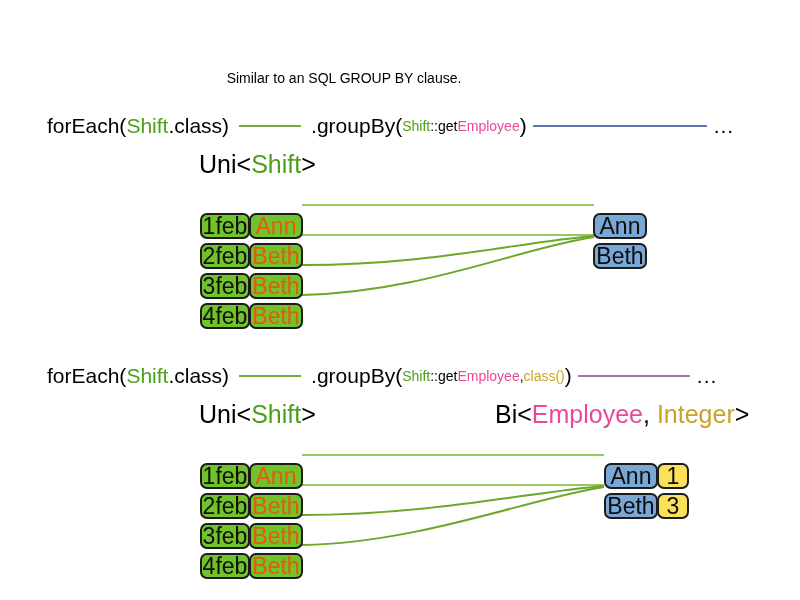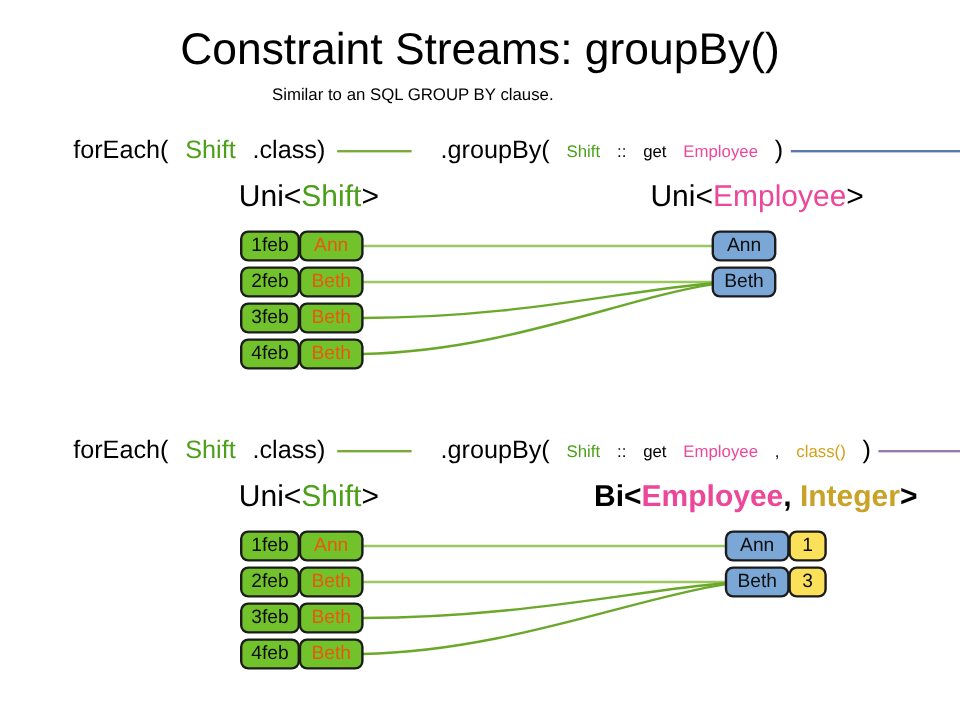--- a/index.html
+++ b/index.html
@@ -49,21 +49,21 @@
   
   .codeline {
     position: absolute;
     height: 28px;
     display: flex;
     align-items: center;
     white-space: nowrap;
     font-size: 21px;
     line-height: 28px;
   }
-  .codeline .seg { display: inline-block; margin-left: 14px; }
+  .codeline .seg { display: inline-block; }
   .tok-plain  { color: #000000; }
   .tok-shift  { color: #4ca019; }
   .tok-employee { color: #ec4899; }
   .tok-count  { color: #d3a21a; }
   .tok-integer { color: #c9a227; }
 
   .ref { font-size: 14px; }
 
   .dots {
     color: #000000;
@@ -93,24 +93,25 @@
 
   
   .box {
     position: absolute;
     box-sizing: border-box;
     border: 2px solid #7f1d1d;
     border-radius: 7px;
     display: flex;
     align-items: center;
     justify-content: center;
-    font-size: 16px;
+    font-size: 23px;
     line-height: 20px;
     white-space: nowrap;
     z-index: 4;
+    margin-top: 21px;
   }
   .box-green {
     background: #72c22b;
     border-color: #1c1c1c;
   }
   .box-blue {
     background: #7ba7d7;
     border-color: #1c1c1c;
   }
   .box-yellow {
@@ -128,21 +129,20 @@
     height: 600px;
     z-index: 1;
     pointer-events: none;
   }
 </style>
 </head>
 <body>
 
 <div id="slide">
 
-  <div class="title">Constraint Streams: groupBy()</div>
   <div class="subtitle">Similar to an SQL GROUP BY clause.</div>
 
   <svg id="wires" viewBox="0 0 800 600">
 
     <g fill="none" stroke-width="2">
       <path d="M302,205 L594,205" stroke="#9ac85f"></path>
       <path d="M302,235 L594,235" stroke="#9ac85f"></path>
       <path d="M302,265 C430,265 520,242 594,236" stroke="#6aa82a"></path>
       <path d="M302,295 C420,293 520,248 594,237" stroke="#6aa82a"></path>
     </g>
@@ -167,23 +167,20 @@
       <span class="seg ref tok-employee">Employee</span>
       <span class="seg tok-plain">)</span>
     <span class="rule rule-blue" style="width:174px; margin:0 7px 0 6px;"></span>
     <span class="seg dots">...</span>
   </div>
 
   <div class="typelabel" style="left:199px; top:152px;">
     <span class="tok-plain">Uni&lt;</span><span class="tok-shift">Shift</span><span class="tok-plain">&gt;</span>
   </div>
 
-  <div class="typelabel" style="left:542px; top:152px;">
-    <span class="tok-plain">Uni&lt;</span><span class="tok-employee">Employee</span><span class="tok-plain">&gt;</span>
-  </div>
 
   <div class="box box-green txt-black" style="left:200px; top:192px; width:50px; height:26px;">1feb</div>
   <div class="box box-green txt-orange" style="left:249px; top:192px; width:54px; height:26px;">Ann</div>
 
   <div class="box box-green txt-black" style="left:200px; top:222px; width:50px; height:26px;">2feb</div>
   <div class="box box-green txt-orange" style="left:249px; top:222px; width:54px; height:26px;">Beth</div>
 
   <div class="box box-green txt-black" style="left:200px; top:252px; width:50px; height:26px;">3feb</div>
   <div class="box box-green txt-orange" style="left:249px; top:252px; width:54px; height:26px;">Beth</div>
 
@@ -207,21 +204,21 @@
       <span class="seg ref tok-count">class()</span>
       <span class="seg tok-plain">)</span>
     <span class="rule rule-purple" style="width:112px; margin:0 7px 0 6px;"></span>
     <span class="seg dots">...</span>
   </div>
 
   <div class="typelabel" style="left:199px; top:402px;">
     <span class="tok-plain">Uni&lt;</span><span class="tok-shift">Shift</span><span class="tok-plain">&gt;</span>
   </div>
 
-  <div class="typelabel" style="left:495px; top:402px;font-weight:bold;">
+  <div class="typelabel" style="left:495px; top:402px;">
     <span class="tok-plain">Bi&lt;</span><span class="tok-employee">Employee</span><span class="tok-plain">, </span><span class="tok-integer">Integer</span><span class="tok-plain">&gt;</span>
   </div>
 
   <div class="box box-green txt-black" style="left:200px; top:442px; width:50px; height:26px;">1feb</div>
   <div class="box box-green txt-orange" style="left:249px; top:442px; width:54px; height:26px;">Ann</div>
 
   <div class="box box-green txt-black" style="left:200px; top:472px; width:50px; height:26px;">2feb</div>
   <div class="box box-green txt-orange" style="left:249px; top:472px; width:54px; height:26px;">Beth</div>
 
   <div class="box box-green txt-black" style="left:200px; top:502px; width:50px; height:26px;">3feb</div>

